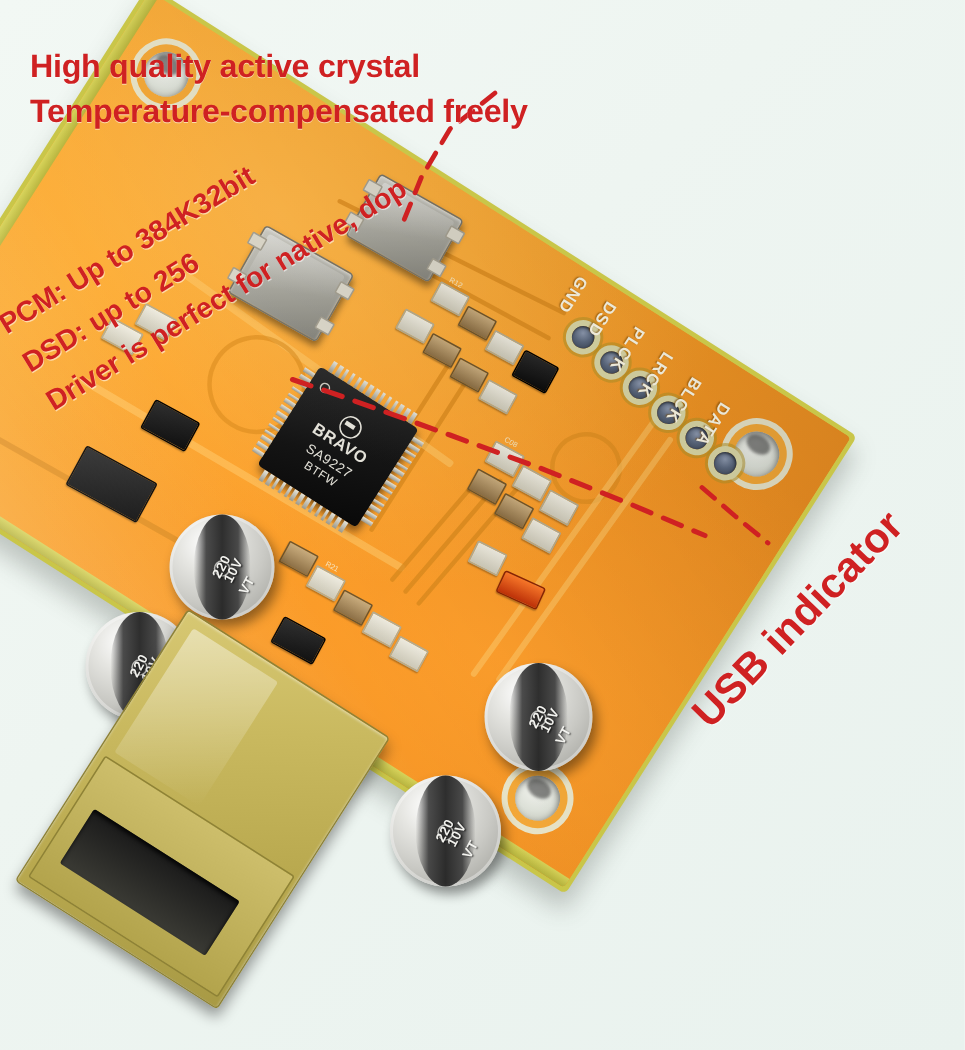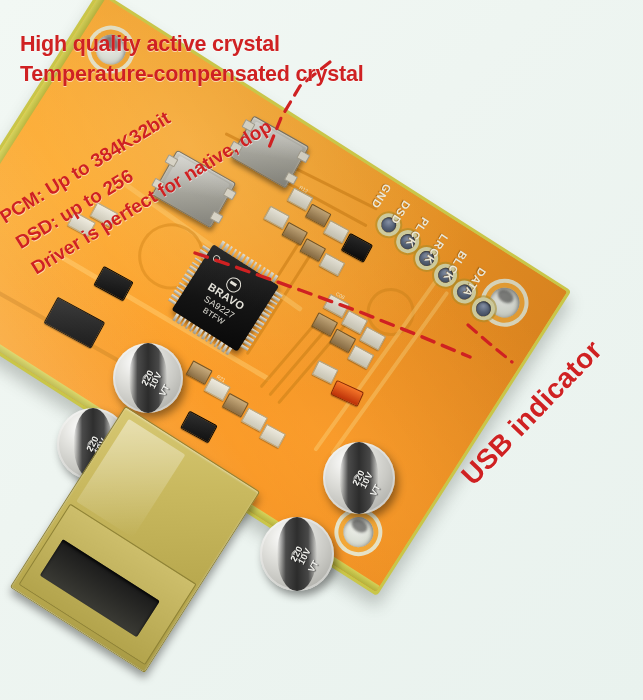--- a/index.html
+++ b/index.html
@@ -362,19 +362,19 @@
 
   <svg id="leaders">
 
     <path d="M 330 62 L 300 86 L 281 118 L 268 150" fill="none" stroke="#cf2122" stroke-width="3.2" stroke-dasharray="11 8" stroke-linecap="round"></path>
 
     <path d="M 195 253 L 230 265 L 300 290 L 360 312 L 420 336 L 470 357" fill="none" stroke="#cf2122" stroke-width="3.4" stroke-dasharray="13 9" stroke-linecap="round"></path>
 
     <path d="M 468 325 L 490 344 L 512 362" fill="none" stroke="#cf2122" stroke-width="3.2" stroke-dasharray="11 8" stroke-linecap="round"></path>
   </svg>
 
-  <div class="anno" id="anno-top"><span>High quality active crystal</span><br><span>Temperature-compensated crystal</span><br></div>
+  <div class="anno" id="anno-top"><span>High quality active crystal</span><br><span>Temperature-compensated freely</span><br></div>
 
   <div class="anno" id="anno-left"><span>PCM: Up to 384K32bit</span><br><span>DSD: up to 256</span><br><span>Driver is perfect for native, dop</span></div>
 
   <div class="anno" id="anno-usb">USB indicator</div>
 
 </div>
 
 </body></html>

